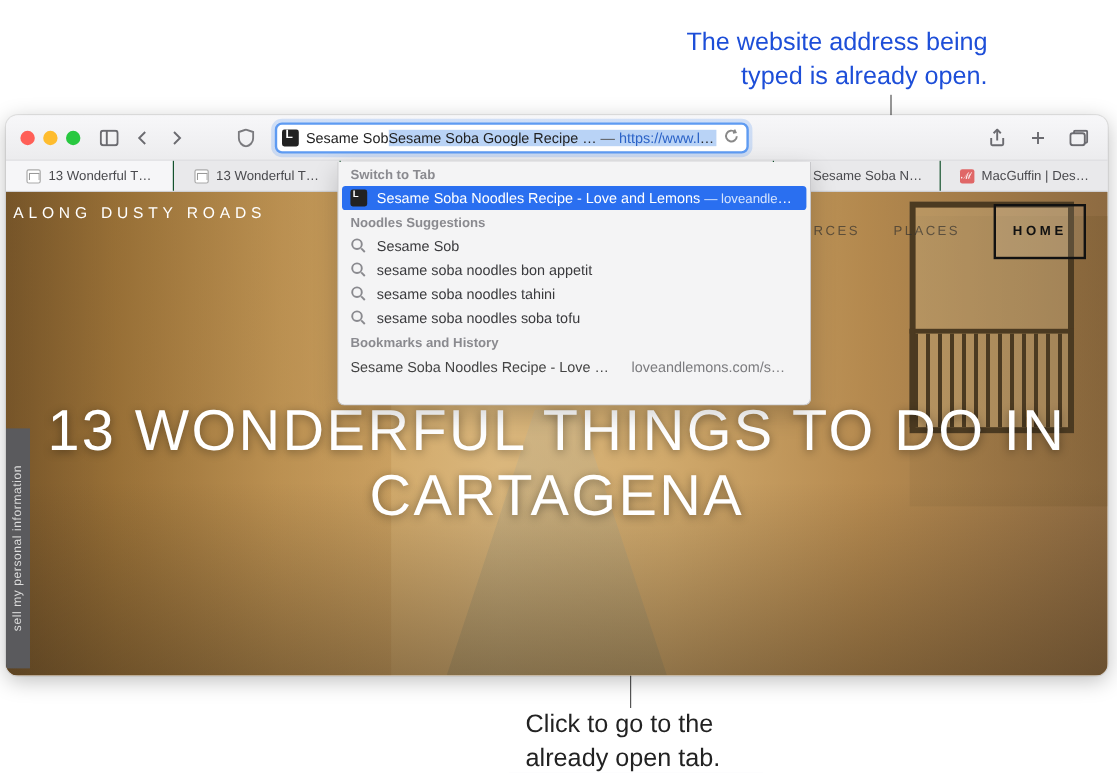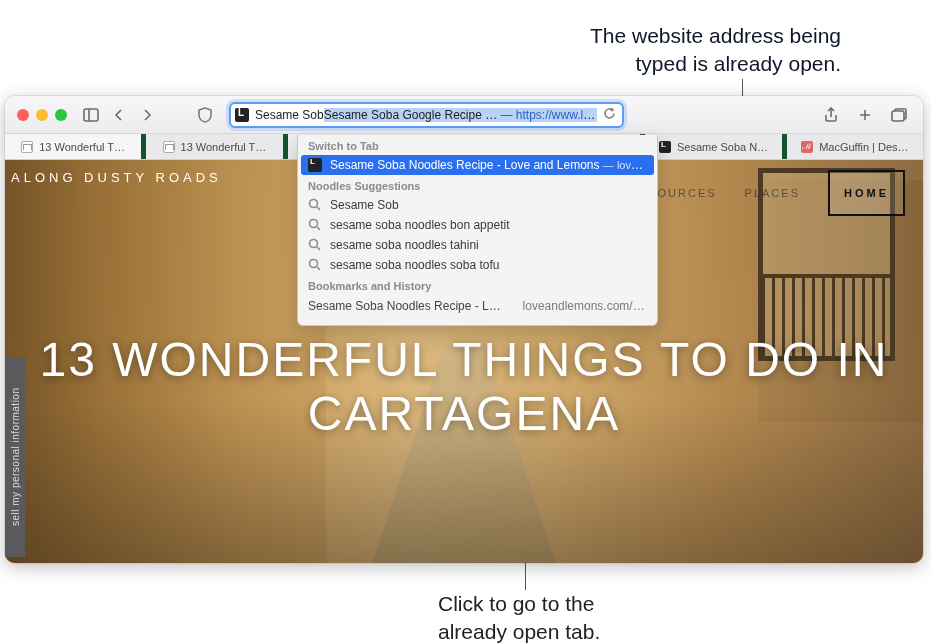--- a/index.html
+++ b/index.html
@@ -9,23 +9,23 @@
     width: 931px;
     height: 644px;
     position: relative;
     overflow: hidden;
   }
 
   .callout-top {
     position: absolute;
     top: 22px;
     left: 340px;
-    right: 90px;
+    right: 108px;
     font-size: 21px;
-    color: #0f172a;
+    color: #1d4ed8;
     text-align: right;
     line-height: 1.35;
   }
   .callout-top .line2 { margin-top: 0; }
   .callout-top-line {
     position: absolute;
     width: 1px;
     background: #555;
     left: 742px;
     top: 79px;
@@ -135,21 +135,21 @@
     height: 26px;
     display:flex;
     background:#e9e9eb;
     border-bottom:1px solid #cfcfd2;
     font-size:11px;
   }
   .tab {
     flex:1;
     display:flex;align-items:center;gap:6px;justify-content:center;
     padding:0 8px;
-    border-right:5px solid #14532d;
+    border-right:1px solid #14532d;
     color:#4a4a4e;
     overflow:hidden;
     min-width:0;
   }
   .tab.active {
     background:#f6f6f8;
   }
   .tab .tfav {
     width:12px;height:12px;border-radius:2px;flex:0 0 12px;
   }
@@ -251,28 +251,28 @@
     background:#5a5a5d;color:#ddd;
     writing-mode:vertical-rl;transform:rotate(180deg);
     font-size:10px;display:flex;align-items:center;justify-content:center;
     padding:8px 0;letter-spacing:.5px;
   }
 
   
   .suggest {
     position:absolute;
     top: 39px;
-    left: 292px;
-    width: 361px;
+    left: 276px;
+    width: 395px;
     background:#f4f4f5;
     border:1px solid #c8c8cb;
     border-top:none;
     border-radius:0 0 6px 6px;
     box-shadow: 0 8px 20px rgba(0,0,0,.18);
-    padding-bottom:8px;
+    padding-bottom:20px;
     z-index: 50;
     font-size:12px;
   }
   .sg-header{
     padding:5px 10px 3px;
     color:#8a8a8f;font-weight:600;font-size:11px;
   }
   .sg-item{
     display:flex;align-items:center;gap:8px;
     padding:3px 10px;

